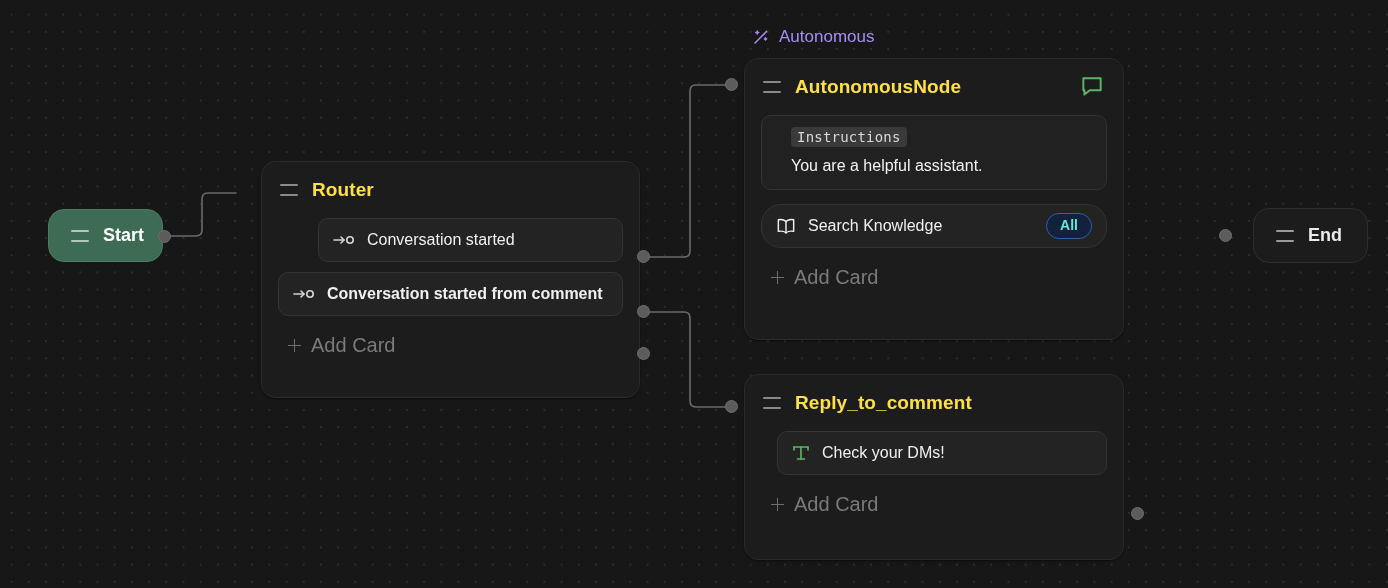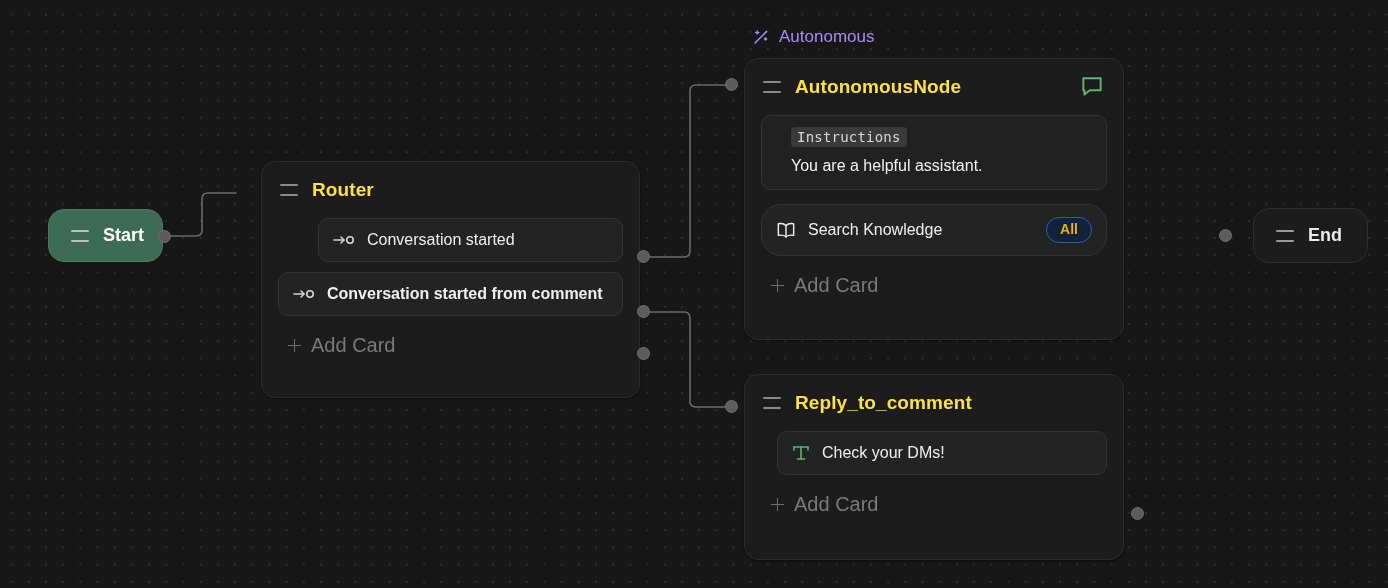--- a/index.html
+++ b/index.html
@@ -114,21 +114,21 @@
     margin-bottom: 9px;
     letter-spacing: .2px;
   }
   .instr-text { font-size: 16px; color: #f2f2f2; line-height: 1.25; }
 
   .badge-all {
     margin-left: auto;
     flex: none;
     font-size: 14px;
     font-weight: bold;
-    color: #eab308;
+    color: #5eead4;
     background: #12213c;
     border: 1px solid #2f5fa8;
     border-radius: 999px;
     padding: 4px 13px;
     line-height: 1.1;
   }
 
   .add-card {
     display: flex;
     align-items: center;
@@ -265,21 +265,21 @@
         </svg>
       </span>
     </div>
     <div class="node-body">
 
       <div class="instr-box">
         <span class="instr-badge">Instructions</span>
         <div class="instr-text">You are a helpful assistant.</div>
       </div>
 
-      <div class="card" style="height:52px;border-radius:20px;">
+      <div class="card" style="height:44px;border-radius:20px;">
         <span class="card-icon">
           <svg width="20" height="18" viewBox="0 0 22 20">
             <g stroke="#f0f0f0" stroke-width="1.6" fill="none" stroke-linejoin="round" stroke-linecap="round">
               <path d="M11 5 C9 3 5 2.5 2.5 3 L2.5 16 C5 15.5 9 16 11 17.5"></path>
               <path d="M11 5 C13 3 17 2.5 19.5 3 L19.5 16 C17 15.5 13 16 11 17.5"></path>
               <line x1="11" y1="5" x2="11" y2="17.5"></line>
             </g>
           </svg>
         </span>
         <span class="card-label">Search Knowledge</span>

